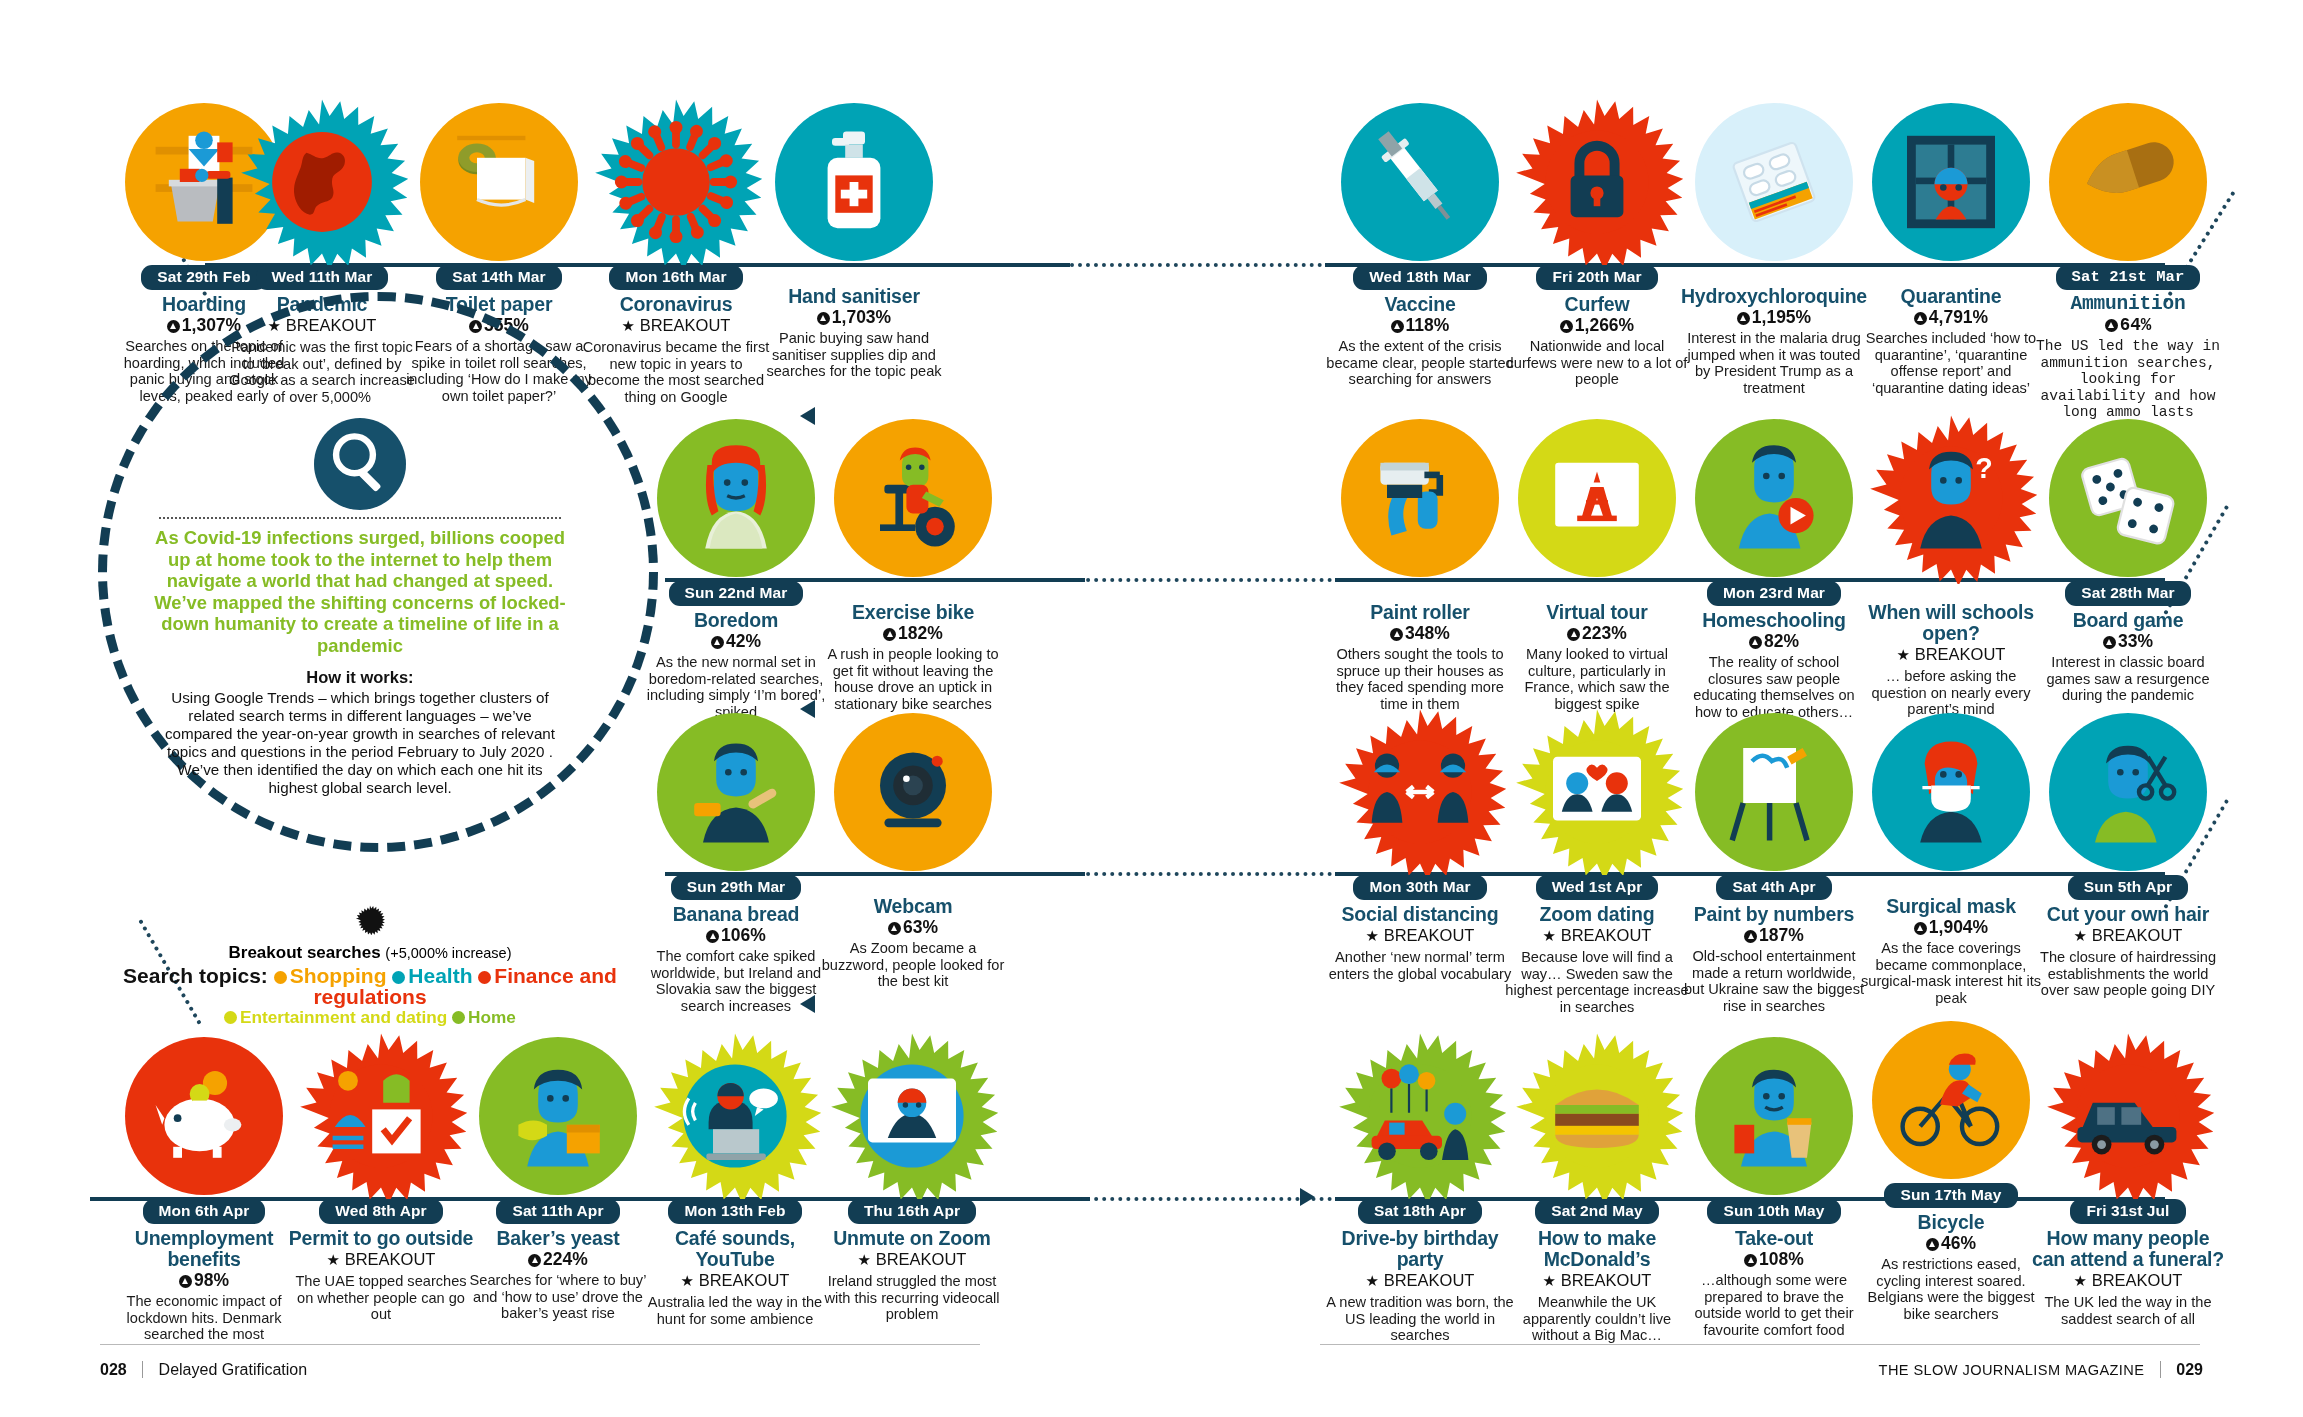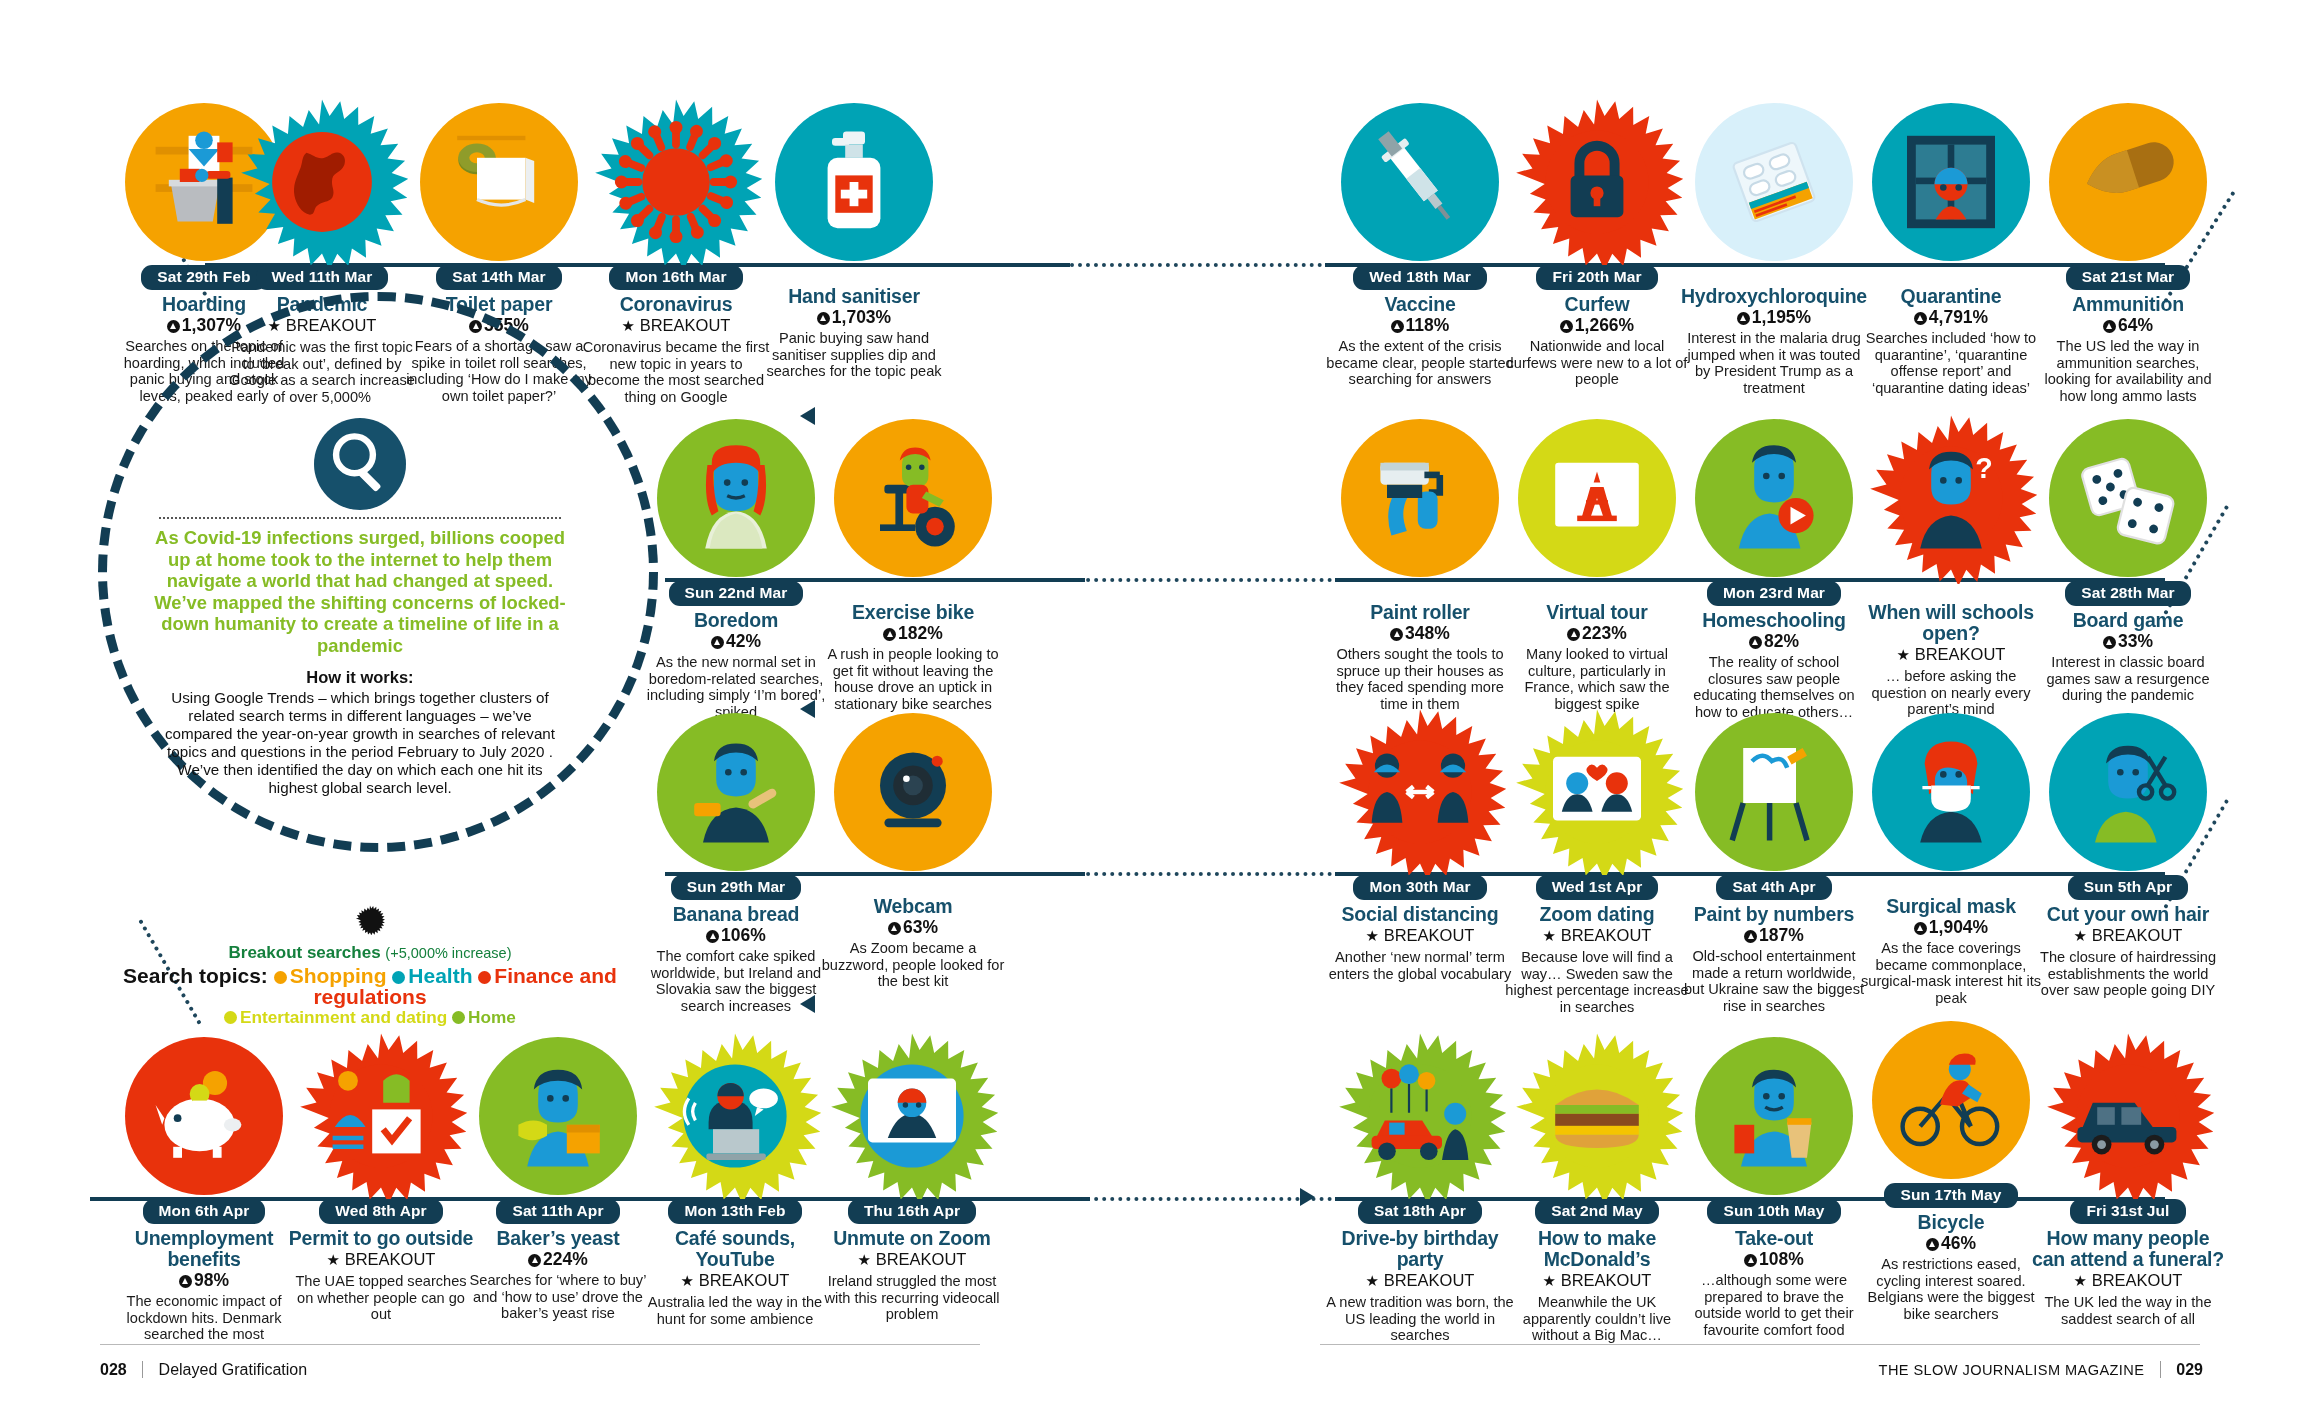--- a/index.html
+++ b/index.html
@@ -78,21 +78,21 @@
   .center-how { font-weight:800; font-size:16.5px; color:#111; margin-top: 12px; }
   .center-body { font-size: 15.2px; line-height: 18px; color:#111; padding: 0 14px; margin-top:2px; }
 
   .dashedcircle {
     position:absolute; left:98px; top:292px; width:560px; height:560px;
     border: 9px dashed #123d53; border-radius: 50%;
   }
 
   
   .legend { position:absolute; left:100px; top:905px; width:540px; text-align:center; }
-  .legend .row1 { font-size: 17px; font-weight: 800; color:#15803d; margin-top: 8px; }
+  .legend .row1 { font-size: 17px; font-weight: 800; color:#000000; margin-top: 8px; }
   .legend .row1 .small { font-weight: 400; font-size: 14.5px; }
   .legend .row2 { font-size: 21px; font-weight: 800; margin-top: 2px; line-height: 21px; }
   .legend .row3 { font-size: 17.2px; font-weight: 800; line-height: 21px; }
   .dotm { display:inline-block; width:13px; height:13px; border-radius:50%; position:relative; top:1px; margin-right:3px; }
   .starburst { display:block; margin: 0 auto 0; width: 30px; height: 30px; }
 
   
   .footer { position:absolute; bottom:38px; font-size:16px; color:#111; }
   .footline { position:absolute; height:1px; background:#b9b9b9; }
   .pgnum { font-weight: 800; }
@@ -341,21 +341,21 @@
         <path d="M35 52 a15 15 0 0 1 30 0z" fill="#1b9ad6"></path>
         <circle cx="43" cy="55" r="3" fill="#123d53"></circle>
         <circle cx="57" cy="55" r="3" fill="#123d53"></circle>
       </svg>
     </div>
     <div class="title" style="margin-top:18px">Quarantine</div>
     <div class="pct"><span class="arrowdot"></span><span>4,791%</span></div>
     <div class="desc">Searches included ‘how to quarantine’, ‘quarantine offense report’ and ‘quarantine dating ideas’</div>
   </div>
 
-  <div class="card" style="left:2030px; top:96px;">
+  <div class="card" style="left:2030px; top:96px;font-family:Liberation Mono, monospace;">
     <div class="icon-wrap">
       <div class="disc" style="background:#f5a200"></div>
       <svg class="art" viewBox="0 0 100 100">
         <g transform="rotate(-18 50 50)">
           <path d="M14 40 q16-18 34-18 h30 a12 12 0 0 1 0 36 H48 q-18 0-34-18z" fill="#a86f12"></path>
           <path d="M14 40 q16-18 34-18 h10 v36 H48 q-18 0-34-18z" fill="#c99022"></path>
         </g>
       </svg>
     </div>
     <div class="datepill">Sat 21st Mar</div>

